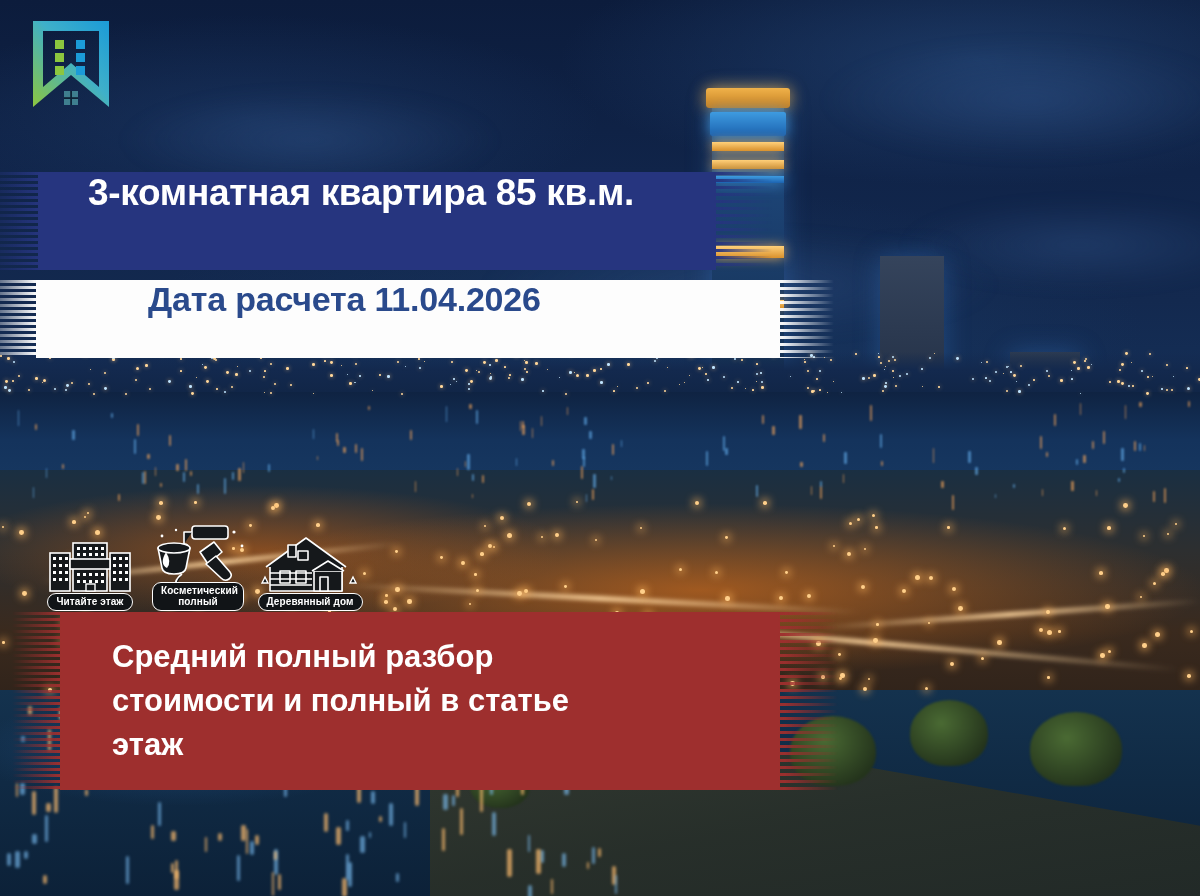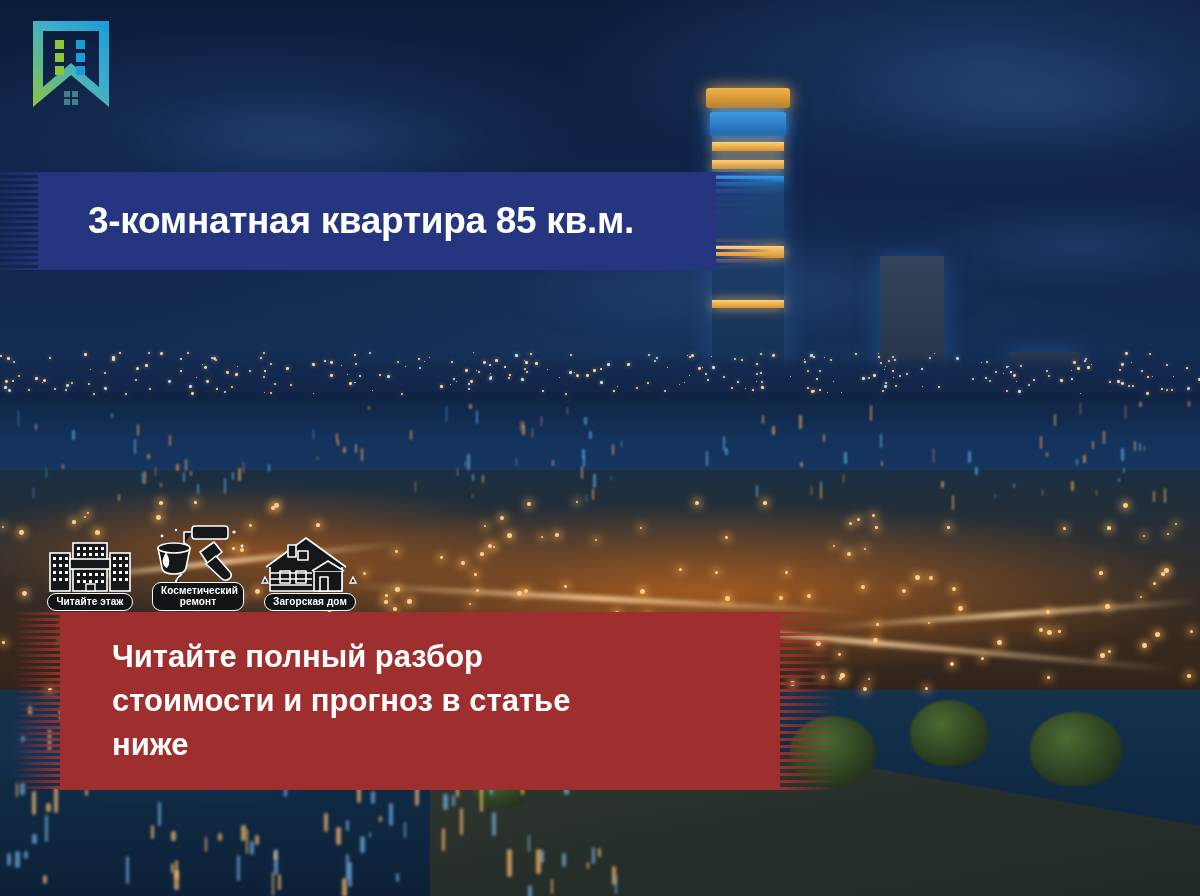--- a/index.html
+++ b/index.html
@@ -126,21 +126,21 @@
     font-size: 58px; font-weight: 700; letter-spacing: -.5px;
     line-height: .96; color: #1c3f91;
   }
   .logo-title .accent { color: #1b57b5; }
   .logo-tagline {
     margin-top: 6px; font-size: 15.5px; letter-spacing: 1.9px;
     color: #2f93d6; font-weight: 400; white-space: nowrap;
   }
 
   
-  .band { position: absolute; z-index: 20; display: flex; align-items: center; }
+  .band { position: absolute; z-index: 20; display: flex; }
 
   .brush-edge { position: absolute; top: 0; bottom: 0; width: 70px; }
 
   
   .band-title {
     left: 38px; top: 172px; width: 678px; height: 98px;
     background: #26357f;
   }
   .band-title .brush-edge.l {
     left: -58px; width: 60px;
@@ -944,20 +944,25 @@
     <div class="logo-text">
     </div>
   </div>
 
   <div class="band band-title">
     <span class="brush-edge l"></span>
     <span class="brush-edge r"></span>
     <div class="title-text">3-комнатная квартира 85 кв.м.</div>
   </div>
 
+  <div class="band band-date">
+    <span class="brush-edge l"></span>
+    <span class="brush-edge r"></span>
+    <div class="date-text">Дата расчета 11.04.2026</div>
+  </div>
 
 
   <div class="badges">
 
     <div class="badge">
       <svg class="badge-icon" width="100" height="62" viewBox="0 0 100 62">
         <g stroke="#ffffff" stroke-width="1.6" fill="#15181b">
           <rect x="10" y="16" width="20" height="38"></rect>
           <rect x="70" y="16" width="20" height="38"></rect>
           <rect x="33" y="6" width="34" height="48"></rect>
@@ -1027,21 +1032,21 @@
           <path d="M36 52 q-8 6 -6 12"></path>
         </g>
         <g fill="#ffffff">
           <path d="M20 30 q6 10 1 16 q-8 -4 -1 -16Z"></path>
           <circle cx="88" cy="10" r="1.6"></circle>
             <circle cx="96" cy="24" r="1.4"></circle>
           <circle cx="16" cy="14" r="1.4"></circle>
             <circle cx="30" cy="8" r="1.2"></circle>
         </g>
       </svg>
-      <div class="badge-label two-line">Косметический ремонт</div>
+      <div class="badge-label two-line">Косметический полный</div>
     </div>
 
     <div class="badge">
       <svg class="badge-icon" width="108" height="66" viewBox="0 0 108 66">
         <g stroke="#ffffff" stroke-width="1.6" fill="#15181b" stroke-linejoin="round">
           <path d="M14 32 L50 8 L86 32 V58 H14 Z"></path>
           <path d="M10 34 L50 5 L90 34"></path>
           <rect x="32" y="12" width="8" height="12"></rect>
           <rect x="58" y="38" width="28" height="20"></rect>
           <path d="M56 38 L72 28 L88 38"></path>
@@ -1051,25 +1056,25 @@
           <line x1="14" y1="40" x2="56" y2="40"></line>
           <line x1="14" y1="46" x2="56" y2="46"></line>
           <line x1="14" y1="52" x2="56" y2="52"></line>
           <rect x="64" y="44" width="8" height="14"></rect>
         </g>
         <g stroke="#ffffff" stroke-width="1.4" fill="#15181b">
           <path d="M6 50 l3 -6 l3 6 Z"></path>
           <path d="M94 50 l3 -6 l3 6 Z"></path>
         </g>
       </svg>
-      <div class="badge-label">Загорская дом</div>
+      <div class="badge-label">Деревянный дом</div>
     </div>
   </div>
 
   <div class="band band-cta">
     <span class="brush-edge l"></span>
     <span class="brush-edge r"></span>
-    <div class="cta-line">Читайте полный разбор</div>
-    <div class="cta-line">стоимости и прогноз в статье</div>
-    <div class="cta-line">ниже</div>
+    <div class="cta-line">Средний полный разбор</div>
+    <div class="cta-line">стоимости и полный в статье</div>
+    <div class="cta-line">этаж</div>
   </div>
 
 </div>
 
 </body></html>

